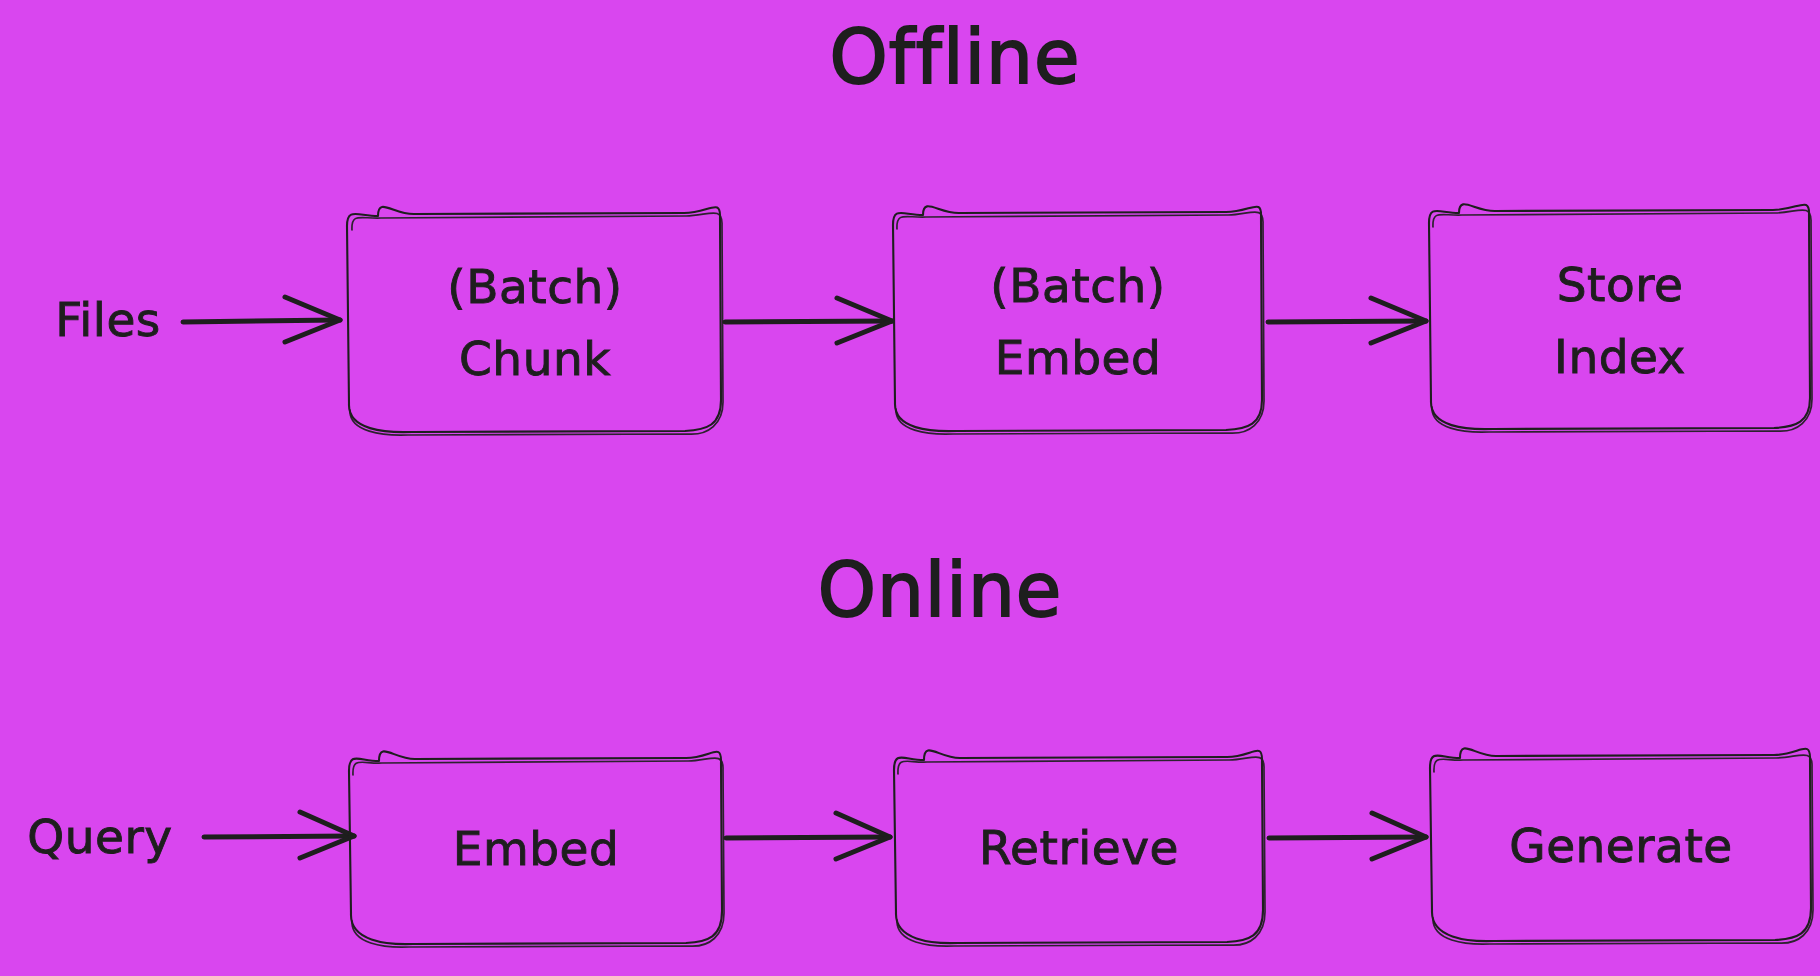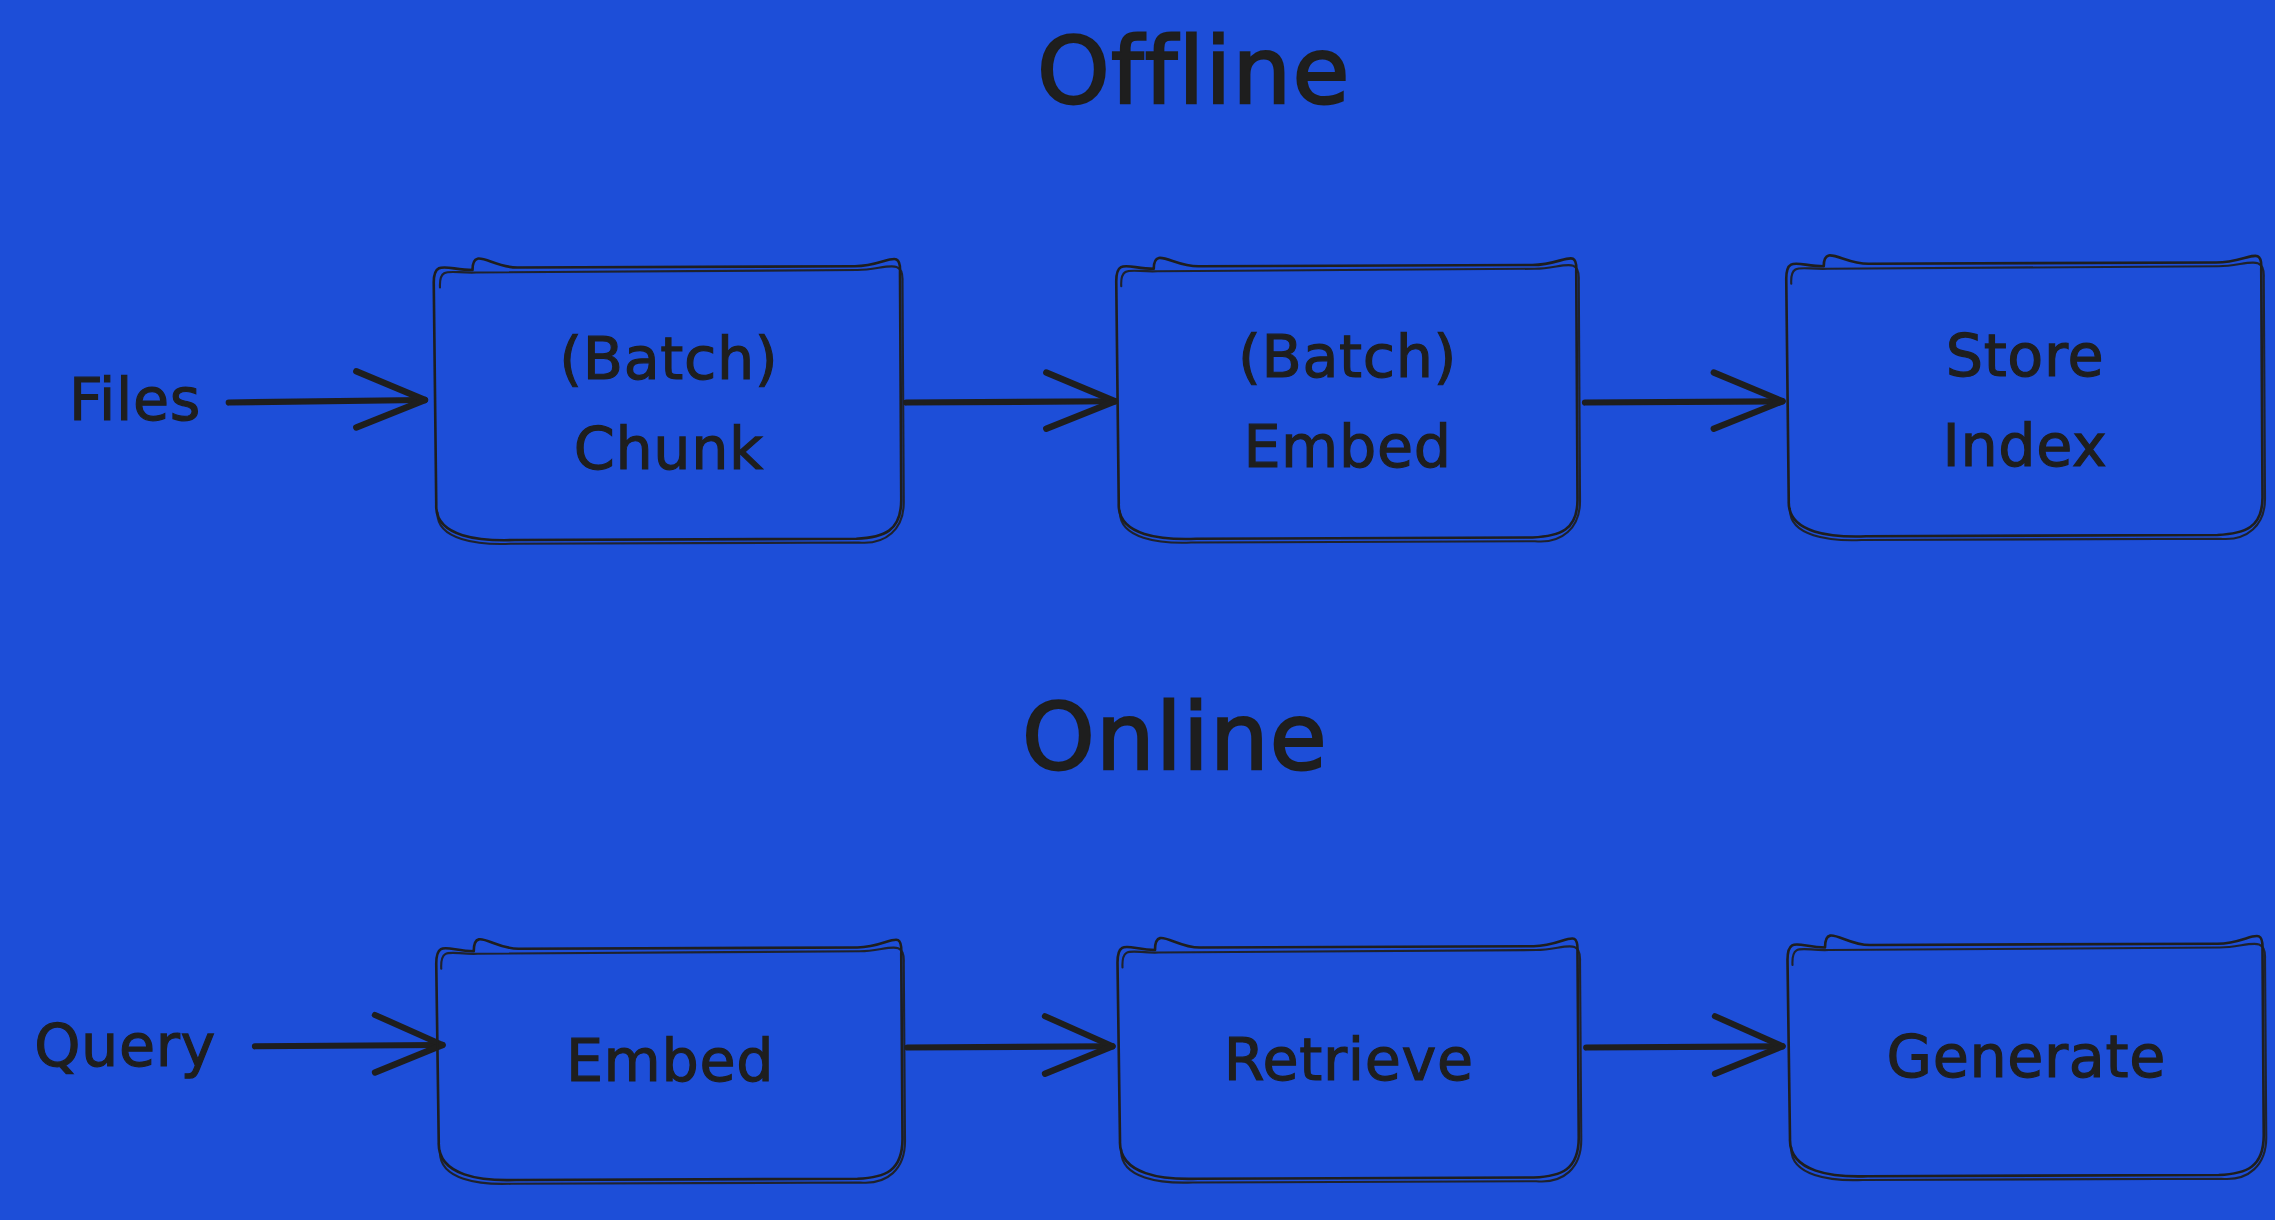--- a/index.html
+++ b/index.html
@@ -11,21 +11,21 @@
   body {
     width: 1820px;
     height: 976px;
     overflow: hidden;
     font-family: "DejaVu Sans", sans-serif;
   }
   #diagram-root {
     position: relative;
     width: 1820px;
     height: 976px;
-    background: #1d4ed8;
+    background: #d946ef;
   }
   svg.canvas {
     position: absolute;
     inset: 0;
     width: 1820px;
     height: 976px;
     display: block;
   }
   .sketch-stroke {
     fill: none;

